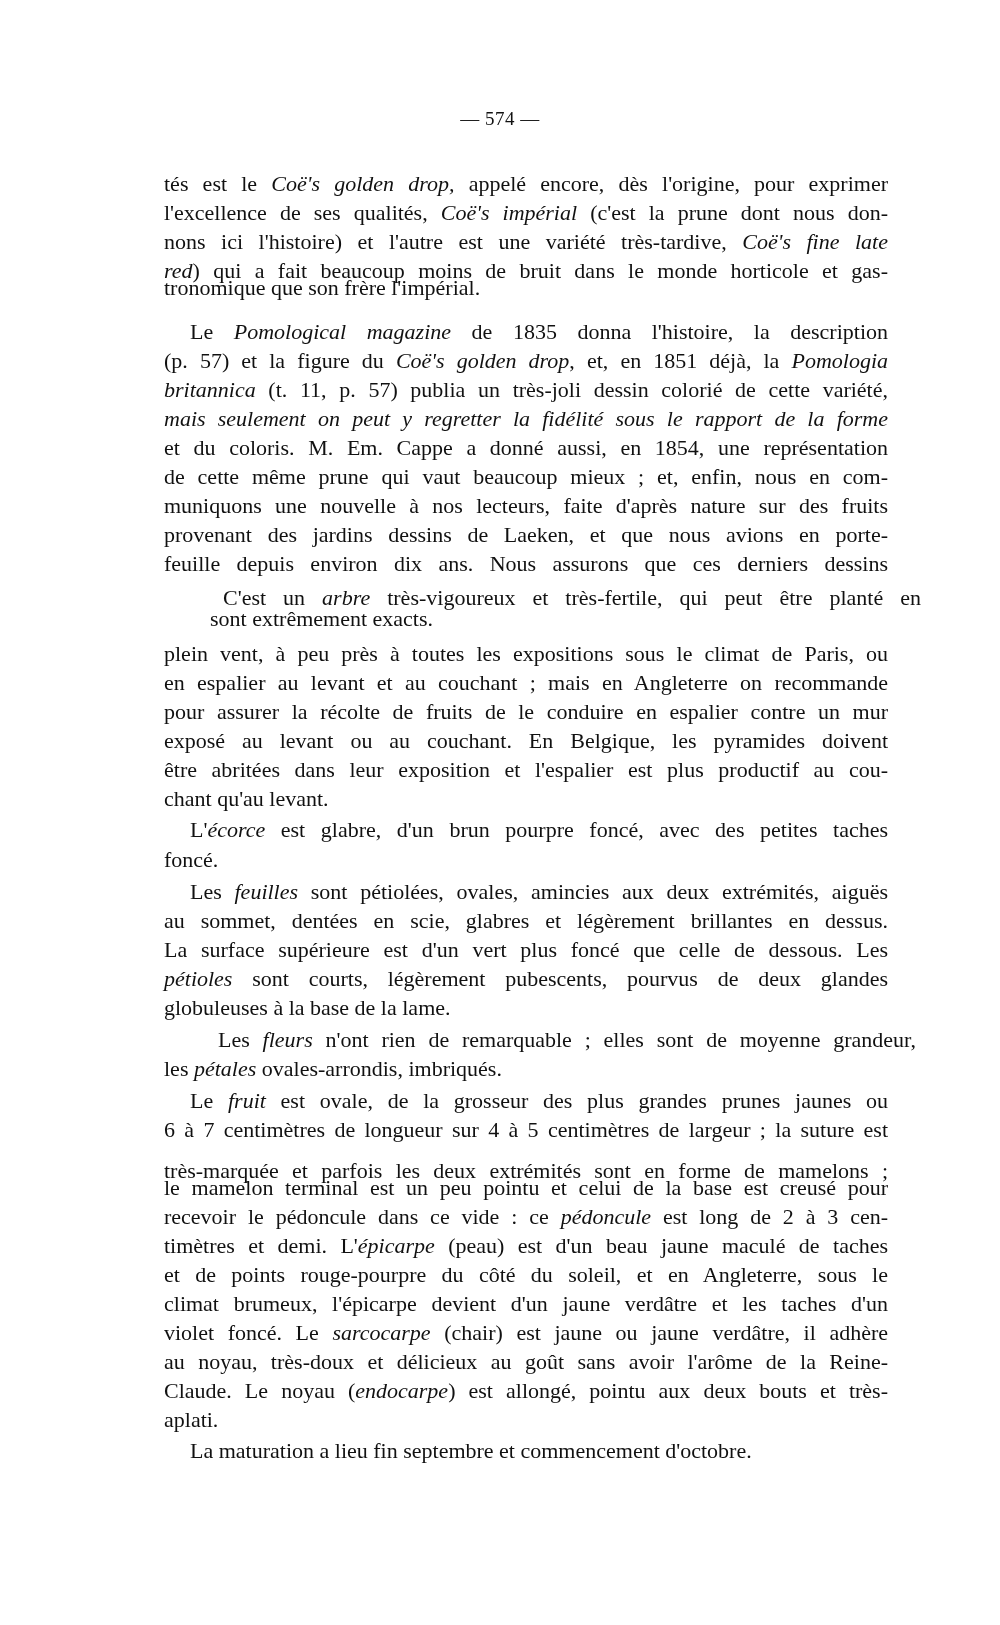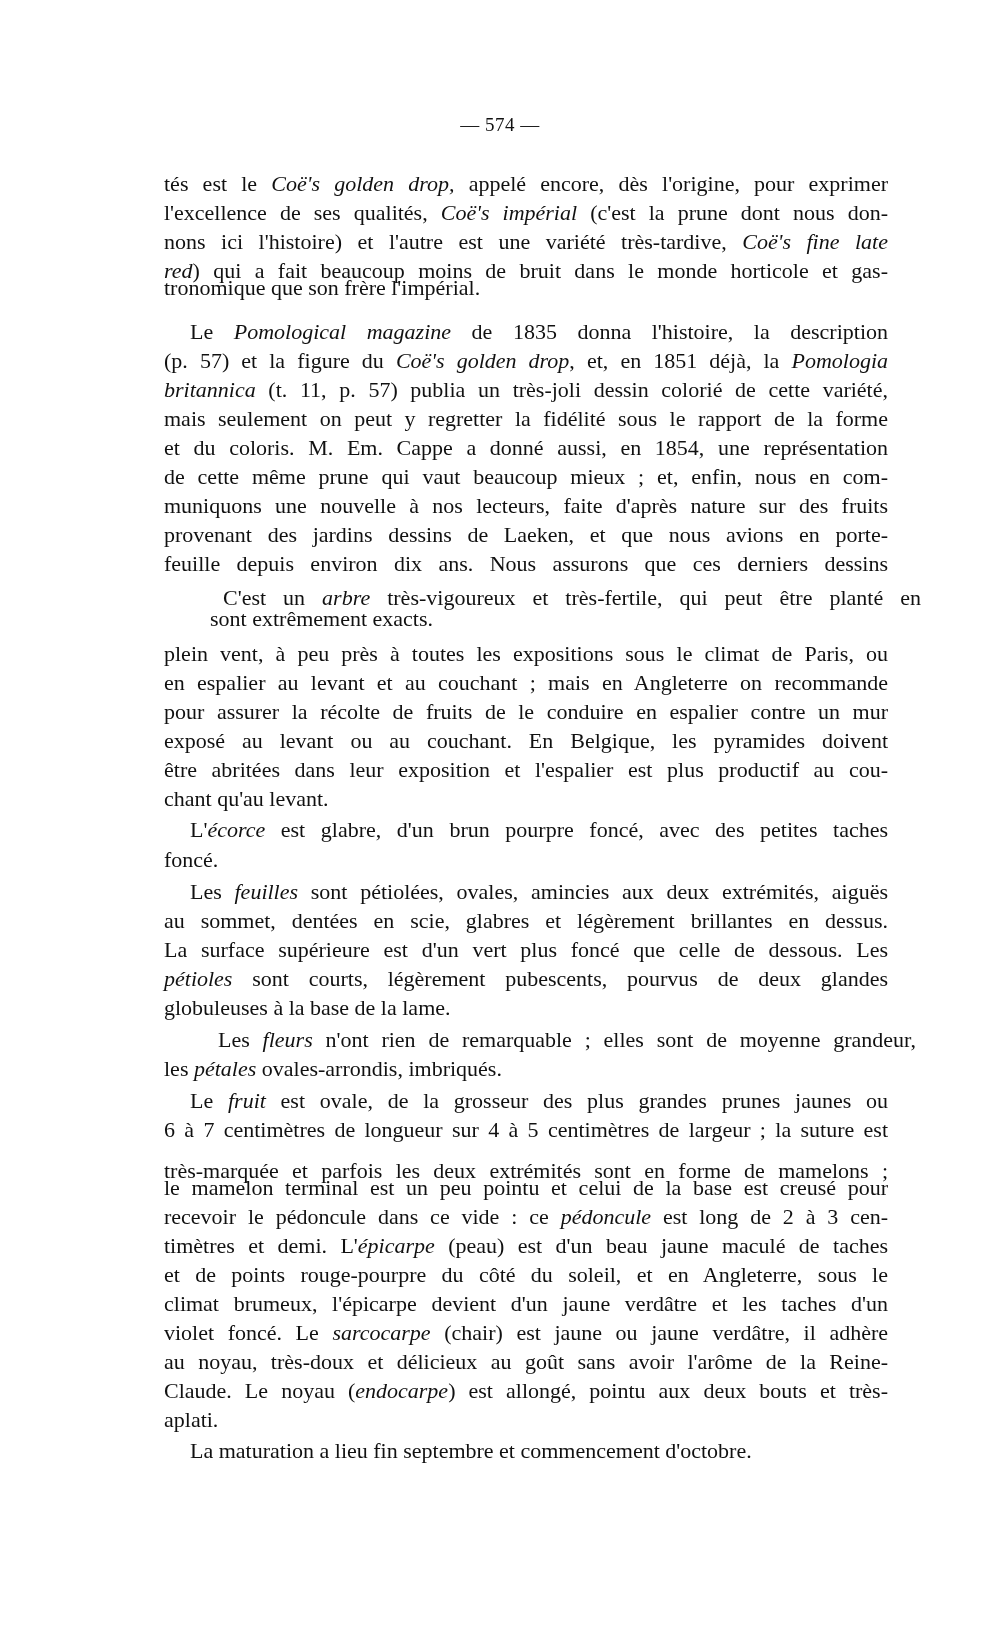--- a/index.html
+++ b/index.html
@@ -3,21 +3,21 @@
   <meta charset="utf-8">
   <style>
     html, body { margin: 0; padding: 0; background: #ffffff; }
     body { width: 1000px; height: 1625px; position: relative; overflow: hidden; }
     .page {
       position: absolute; left: 0; top: 0; width: 1000px; height: 1625px;
       background: #ffffff; color: #111111;
       font-family: "Liberation Serif", "DejaVu Serif", serif;
     }
     .folio {
-      position: absolute; top: 114px; left: 0; width: 1000px;
+      position: absolute; top: 108px; left: 0; width: 1000px;
       text-align: center; font-size: 19px; letter-spacing: 0.5px;
     }
     .line {
       position: absolute; left: 164px; width: 724px;
       font-size: 22px; line-height: 28px; white-space: nowrap;
       text-align: justify; text-align-last: justify;
     }
     .line.indent { left: 190px; width: 698px; }
     .line.last { text-align-last: left; }
     em { font-style: italic; }
@@ -29,21 +29,21 @@
   <div class="folio">— 574 —</div>
   <div id="text-body">
       <div class="line" style="top: 170px;">tés est le <em>Coë's golden drop,</em> appelé encore, dès l'origine, pour exprimer</div>
       <div class="line" style="top: 199px;">l'excellence de ses qualités, <em>Coë's impérial</em> (c'est la prune dont nous don-</div>
       <div class="line" style="top: 228px;">nons ici l'histoire) et l'autre est une variété très-tardive, <em>Coë's fine late</em></div>
       <div class="line" style="top: 257px;"><em>red</em>) qui a fait beaucoup moins de bruit dans le monde horticole et gas-</div>
       <div class="line last" style="top: 274px;">tronomique que son frère l'impérial.</div>
       <div class="line indent" style="top: 318px;">Le <em>Pomological magazine</em> de 1835 donna l'histoire, la description</div>
       <div class="line" style="top: 347px;">(p. 57) et la figure du <em>Coë's golden drop</em>, et, en 1851 déjà, la <em>Pomologia</em></div>
       <div class="line" style="top: 376px;"><em>britannica</em> (t. 11, p. 57) publia un très-joli dessin colorié de cette variété,</div>
-      <div class="line" style="top: 405px;">mais seulement on peut y regretter la fidélité sous le rapport de la forme</div>
+      <div class="line" style="top: 405px; font-style: italic;">mais seulement on peut y regretter la fidélité sous le rapport de la forme</div>
       <div class="line" style="top: 434px;">et du coloris. M. Em. Cappe a donné aussi, en 1854, une représentation</div>
       <div class="line" style="top: 463px;">de cette même prune qui vaut beaucoup mieux ; et, enfin, nous en com-</div>
       <div class="line" style="top: 492px;">muniquons une nouvelle à nos lecteurs, faite d'après nature sur des fruits</div>
       <div class="line" style="top: 521px;">provenant des jardins dessins de Laeken, et que nous avions en porte-</div>
       <div class="line" style="top: 550px;">feuille depuis environ dix ans. Nous assurons que ces derniers dessins</div>
       <div class="line last" style="top: 605px; margin-left: 46px;">sont extrêmement exacts.</div>
       <div class="line indent" style="top: 584px; margin-left: 33px;">C'est un <em>arbre</em> très-vigoureux et très-fertile, qui peut être planté en</div>
       <div class="line" style="top: 640px;">plein vent, à peu près à toutes les expositions sous le climat de Paris, ou</div>
       <div class="line" style="top: 669px;">en espalier au levant et au couchant ; mais en Angleterre on recommande</div>
       <div class="line" style="top: 698px;">pour assurer la récolte de fruits de le conduire en espalier contre un mur</div>

